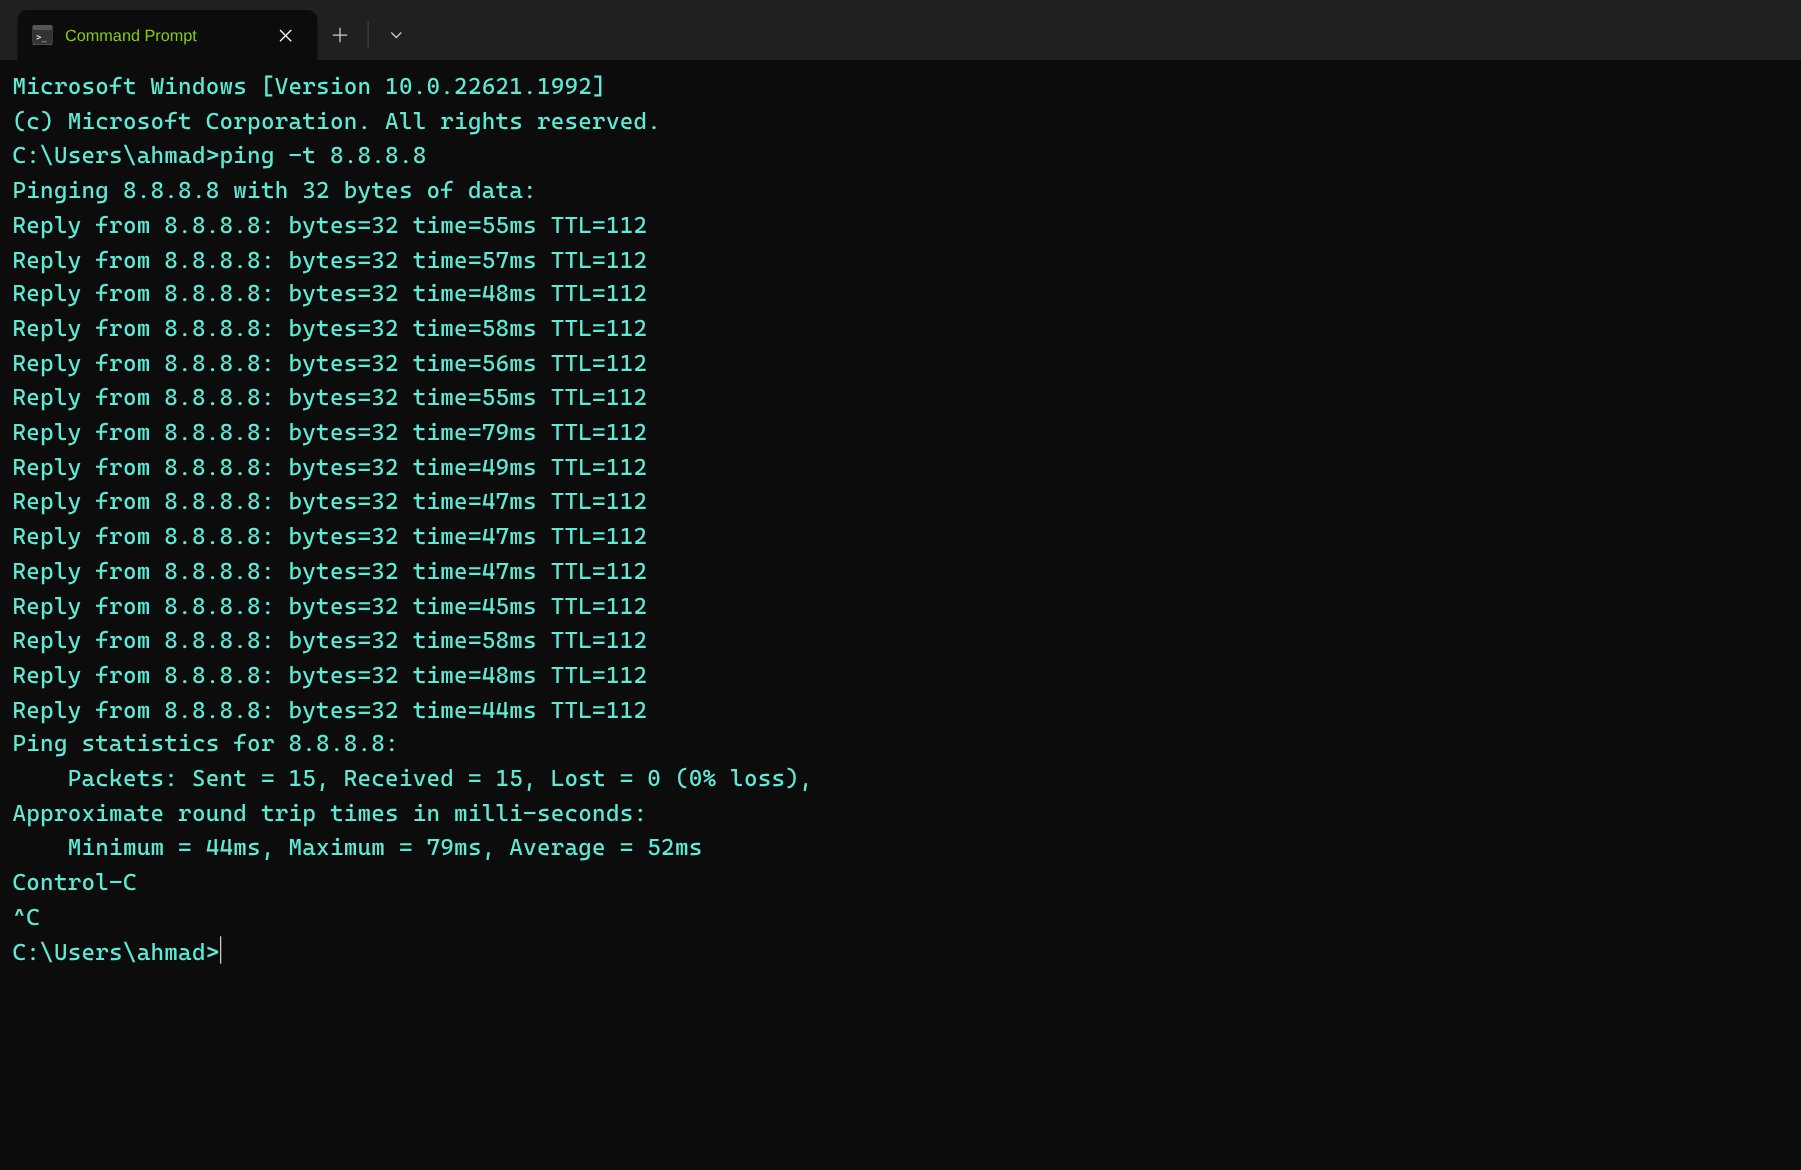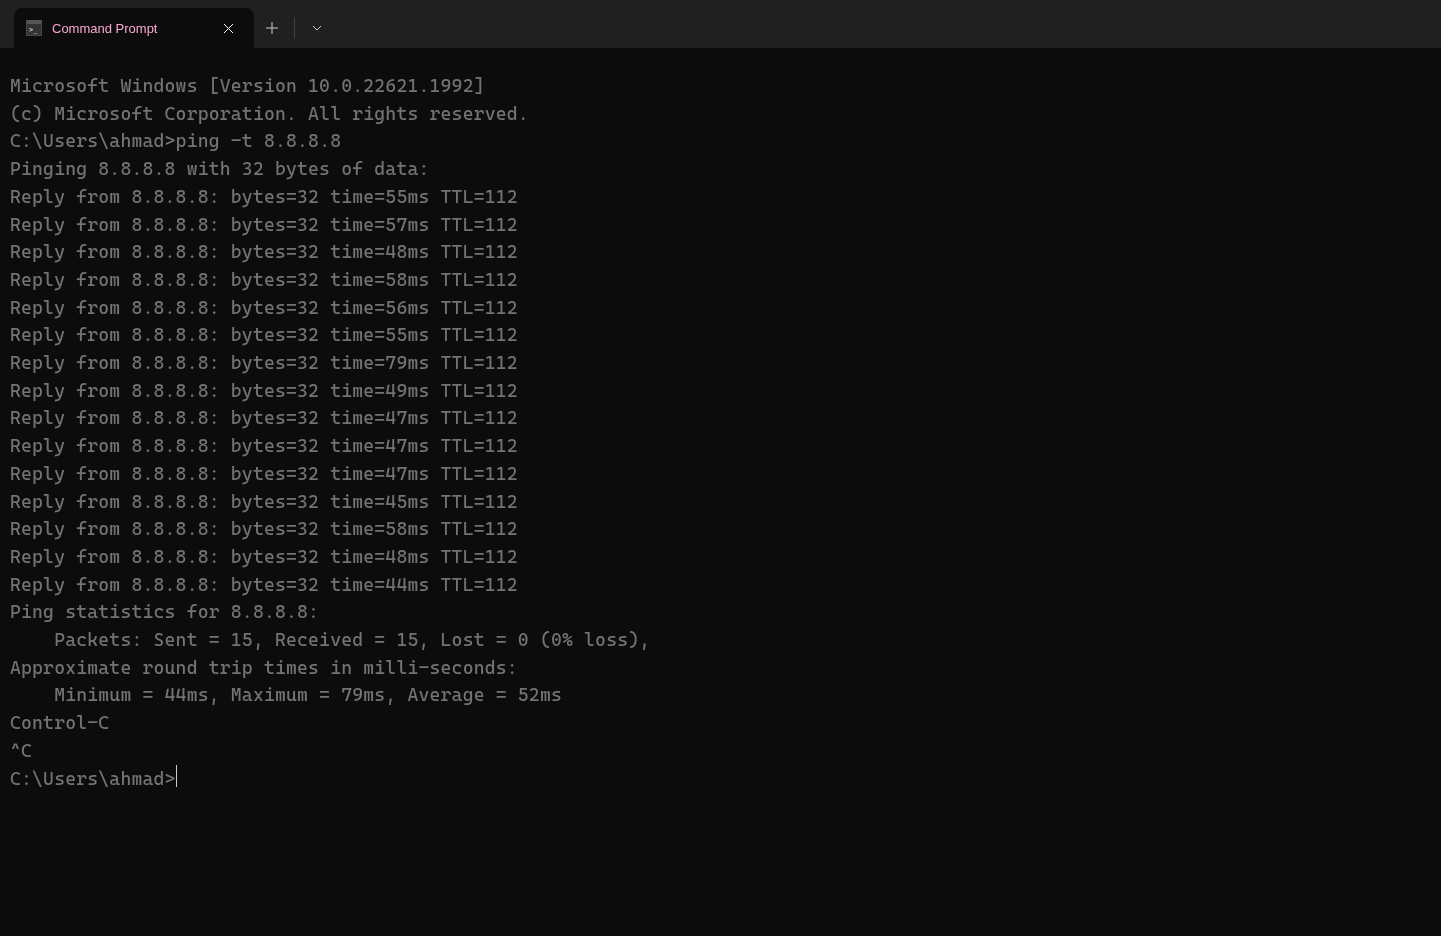--- a/index.html
+++ b/index.html
@@ -37,21 +37,21 @@
     }
     .tab-icon {
       width: 16px;
       height: 16px;
       display: flex;
       align-items: center;
       justify-content: center;
       flex-shrink: 0;
     }
     .tab-title {
-      color: #f9a8d4;
+      color: #84cc16;
       font-size: 13px;
       font-family: 'Segoe UI', sans-serif;
       flex: 1;
       white-space: nowrap;
     }
     .tab-close {
       width: 28px;
       height: 28px;
       display: flex;
       align-items: center;
@@ -78,24 +78,24 @@
       width: 36px;
       height: 36px;
       display: flex;
       align-items: center;
       justify-content: center;
       color: #cccccc;
       cursor: pointer;
       font-size: 14px;
     }
     .terminal-area {
-      padding: 24px 10px;
+      padding: 8px 10px;
       font-size: 18.5px;
       line-height: 27.7px;
-      color: #737373;
+      color: #5eead4;
       white-space: pre;
       font-family: 'Cascadia Mono', 'Consolas', monospace;
       letter-spacing: 0.2px;
     }
     .terminal-line {
       display: block;
     }
     .cursor {
       display: inline-block;
       width: 1px;

